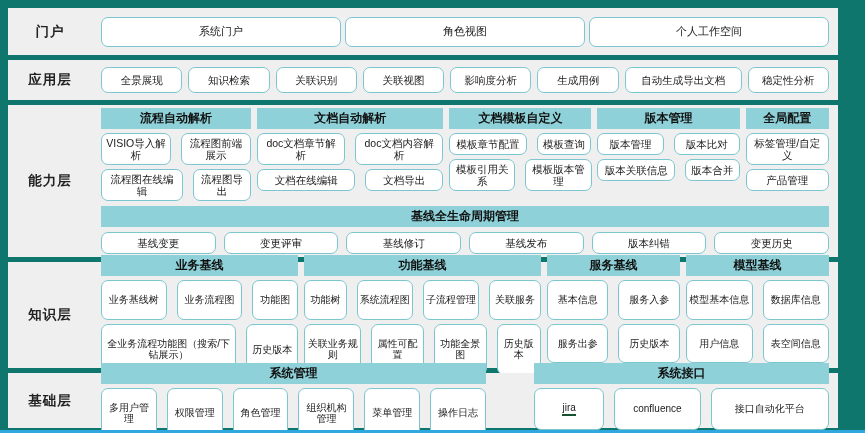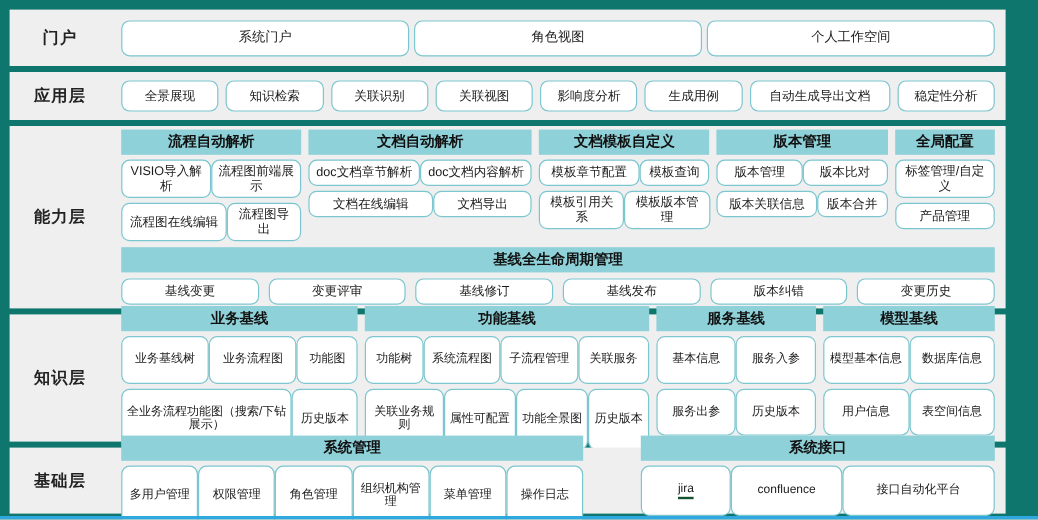--- a/index.html
+++ b/index.html
@@ -14,21 +14,21 @@
 .header{background:#8ed1d8;display:flex;align-items:center;justify-content:center;text-align:center;font-weight:bold;font-size:12px;min-height:21px;padding:2px 4px;color:#111}
 .h-portal{height:47px}
 .h-app{height:40px}
 .h-cap{height:152px}
 .h-kn{height:106px}
 .h-found{height:55px}
 .band-portal .box{min-height:30px;font-size:11px}
 .band-app .box{white-space:nowrap;min-height:26px}
 .cap-groups,.kn-groups{display:flex;gap:6px}
 .cap-group,.kn-group,.found-group{display:flex;flex-direction:column;gap:4px;min-width:0}
-.cap-group .row,.kn-group .row,.found-group .row{gap:0}
+.cap-group .row,.kn-group .row,.found-group .row{gap:10px}
 .fg153{flex:153}.fg190{flex:190}.fg145{flex:145}.fg85{flex:85}
 .kg200{flex:200}.kg240{flex:240}.kg135{flex:135}.kg145{flex:145}
 .found-groups{display:flex;gap:48px}
 .fgA{flex:385}.fgB{flex:295}
 .f08{flex:.8}.f09{flex:.9}.f1{flex:1}.f11{flex:1.1}.f12{flex:1.2}.f13{flex:1.3}.f14{flex:1.4}.f15{flex:1.5}.f28{flex:2.8}
 .kn-group .box,.found-group .box{font-size:10px;padding:13px 2px}
 .red-underline{border-bottom:2px solid #14532d;padding-bottom:1px}
 .bottom-line{position:absolute;left:0;bottom:0;width:865px;height:3px;background:#2fa8df}
 </style>
 </head>

